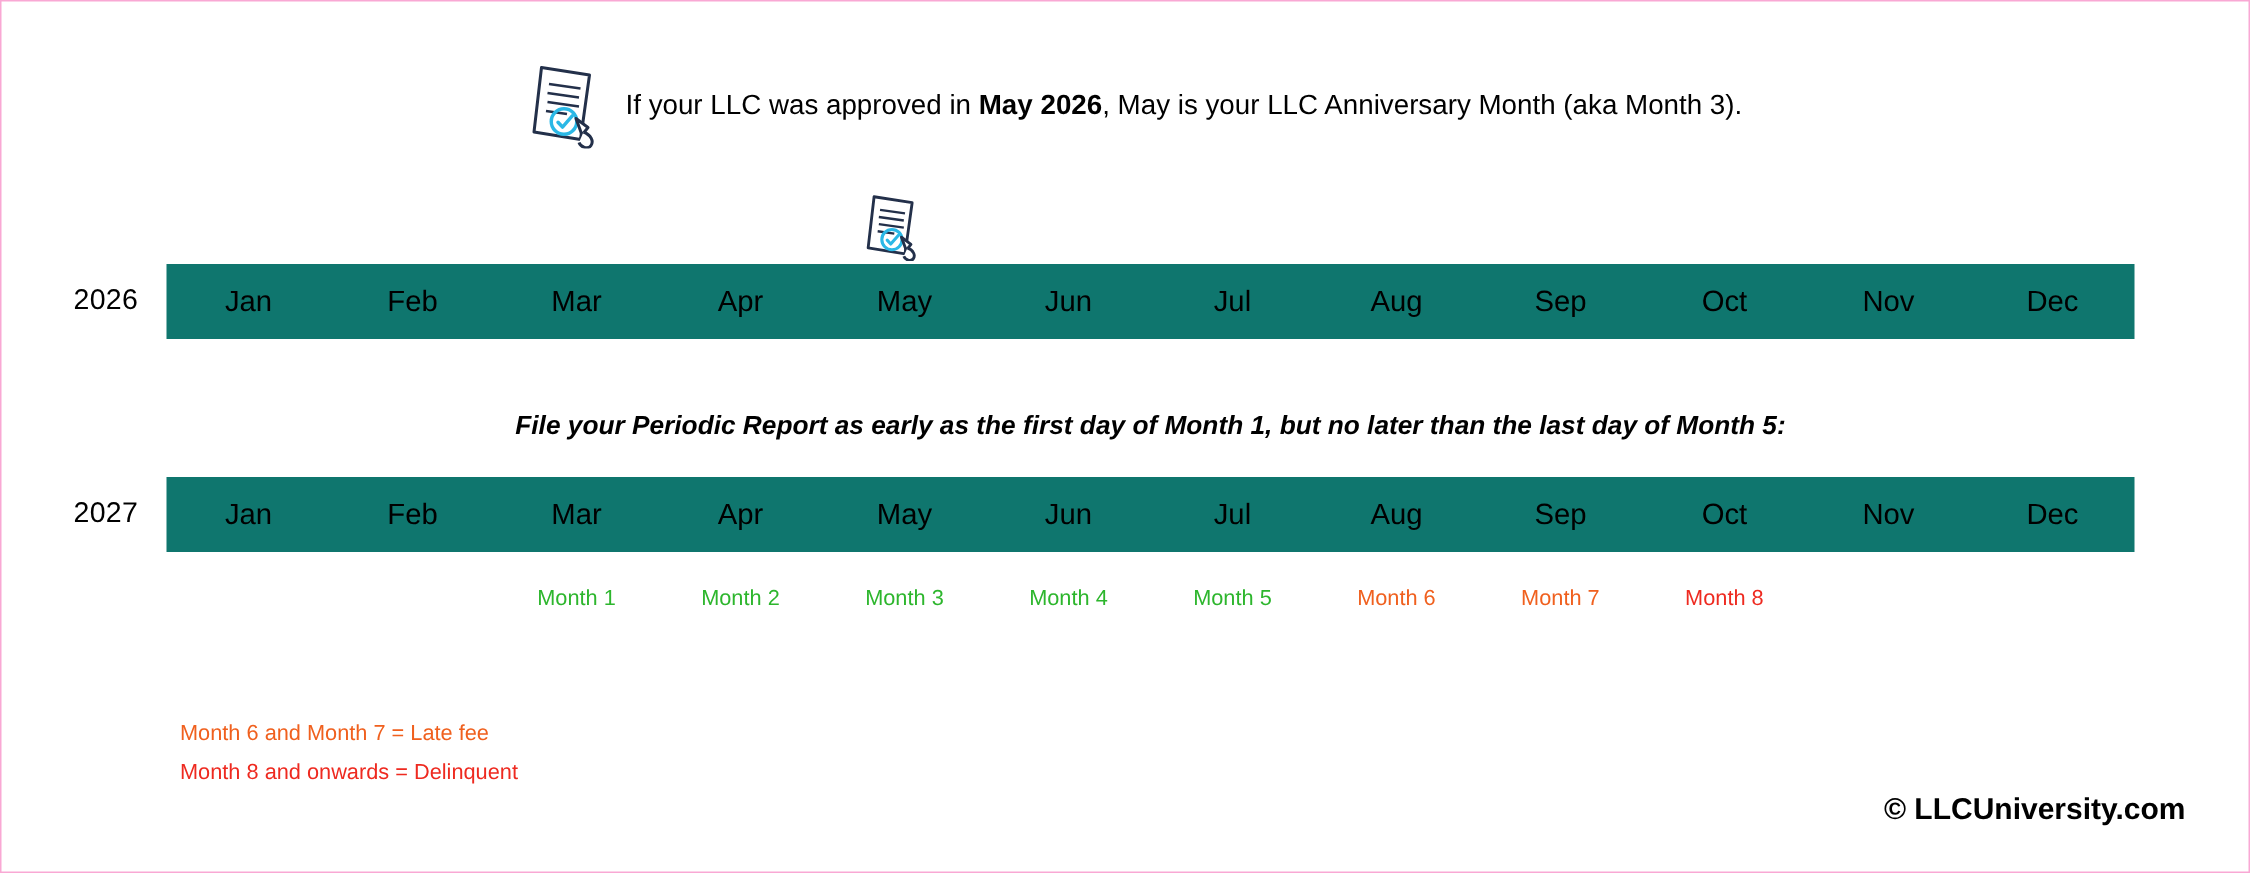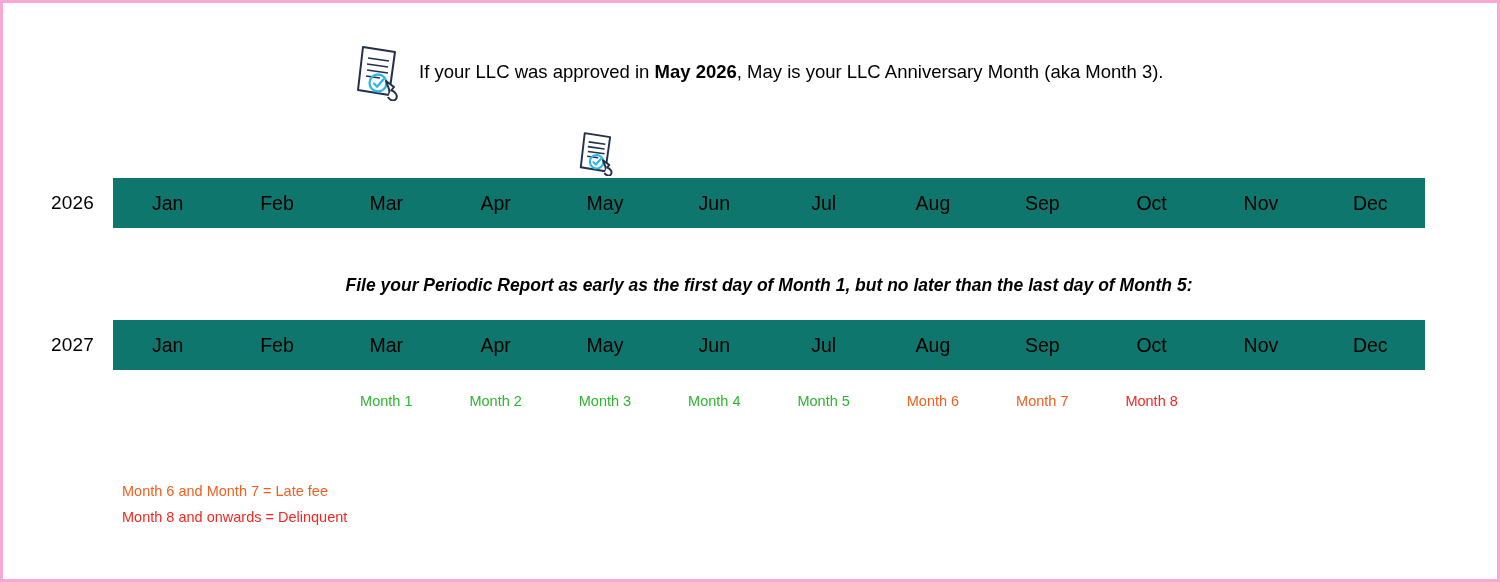--- a/index.html
+++ b/index.html
@@ -8,21 +8,21 @@
     background: #ffffff;
   }
   body {
     font-family: "Liberation Sans", sans-serif;
   }
   #canvas {
     position: relative;
     width: 1500px;
     height: 582px;
     background: #ffffff;
-    border: 3px solid #f9a8d4;
+    border: 1px solid #f9a8d4;
     box-sizing: border-box;
     overflow: hidden;
   }
 
   
   .callout {
     position: absolute;
     left: 352px;
     top: 40px;
     display: flex;
@@ -232,14 +232,15 @@
     <div class="mnum-cell red">Month 8</div>
     <div class="mnum-cell"></div>
     <div class="mnum-cell"></div>
   </div>
 
   <div class="legend">
     <div class="legend-item orange">Month 6 and Month 7 = Late fee</div>
     <div class="legend-item red">Month 8 and onwards = Delinquent</div>
   </div>
 
+  <div class="footer">© LLCUniversity.com</div>
 
 </div>
 
 </body></html>

